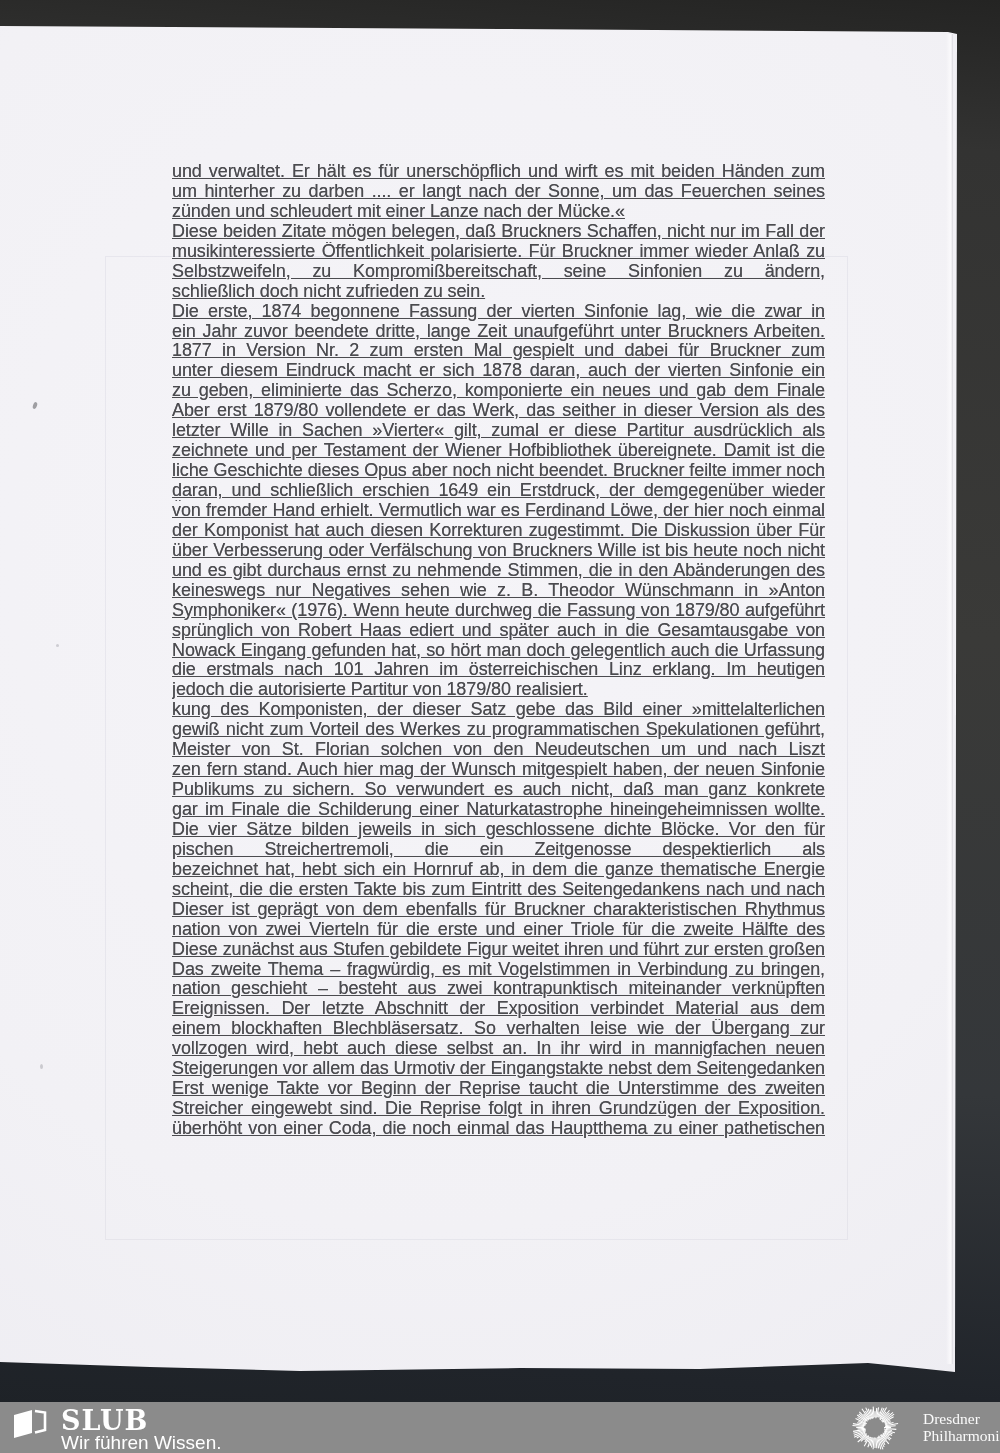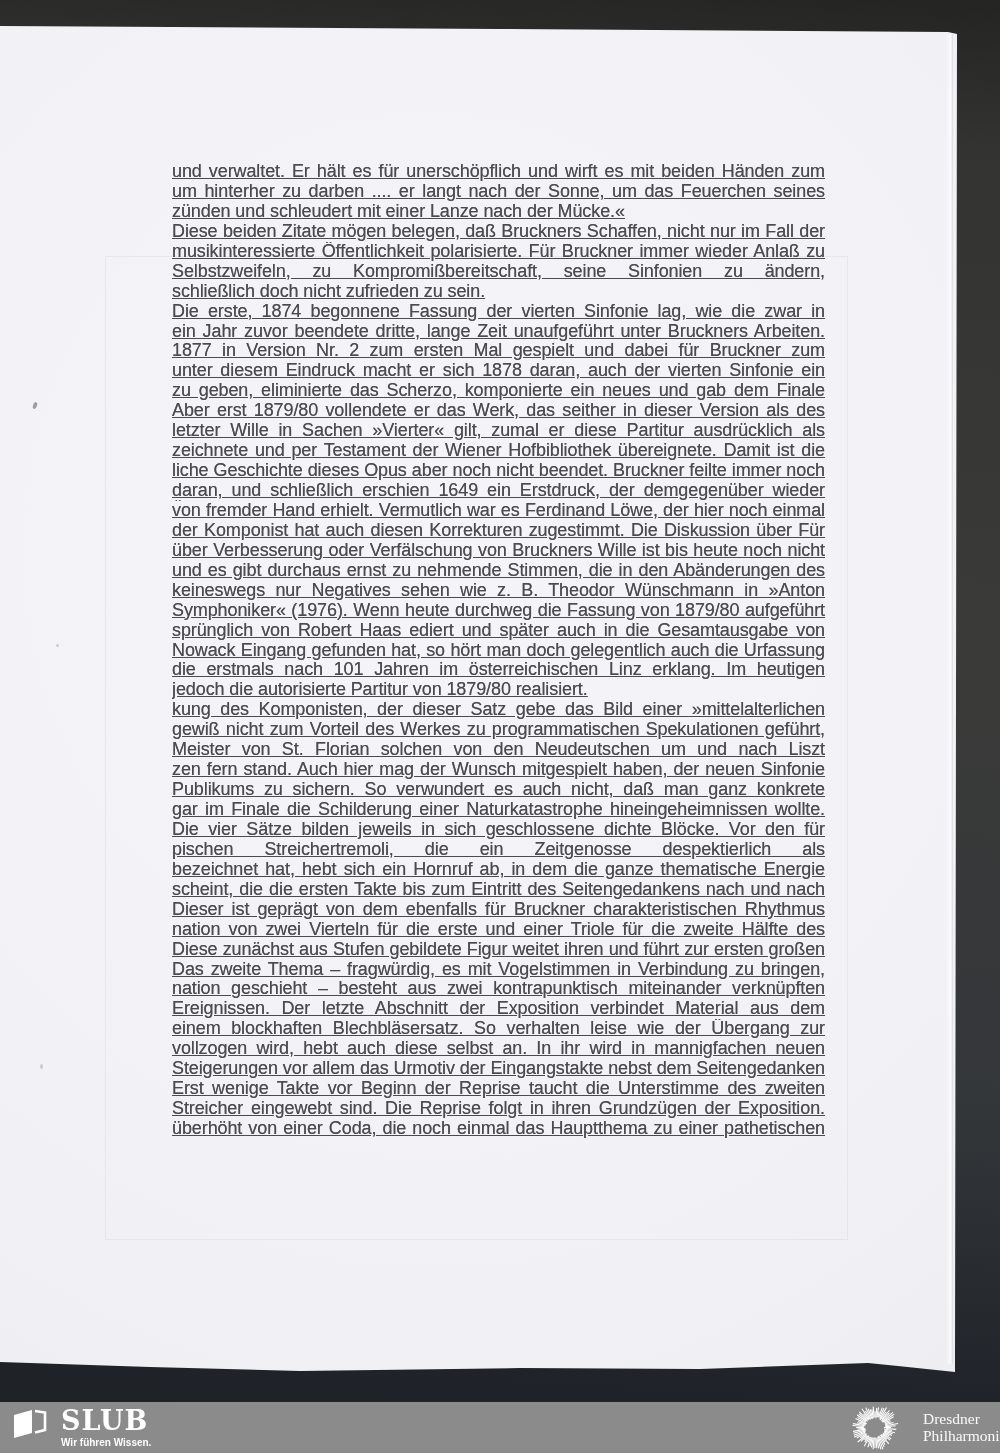--- a/index.html
+++ b/index.html
@@ -49,22 +49,22 @@
     position:absolute;left:0;top:1402px;width:1000px;height:51px;
     background:#8b8b8b;
   }
   .slub{position:absolute;left:12px;top:5px;display:flex;align-items:flex-start;}
   .slub-text{margin-left:13px;}
   .slub-name{
     font-family:"DejaVu Serif",serif;font-weight:bold;
     font-size:27px;line-height:27px;color:#ffffff;letter-spacing:1px;
   }
   .slub-tag{
-    font-family:"Liberation Sans",sans-serif;font-weight:bold;
-    font-size:10px;line-height:15px;color:#ffffff;margin-top:1px;
+    font-family:"Liberation Sans",sans-serif;font-weight:normal;
+    font-size:19px;line-height:15px;color:#ffffff;margin-top:1px;
   }
   .phil{position:absolute;left:848px;top:0;height:51px;display:flex;align-items:center;}
   .phil-text{
     margin-left:21px;font-family:"Liberation Serif",serif;
     font-size:15.5px;line-height:16.5px;color:#fbfbfb;
   }
   svg{display:block;}
 </style>
 </head>
 <body>

